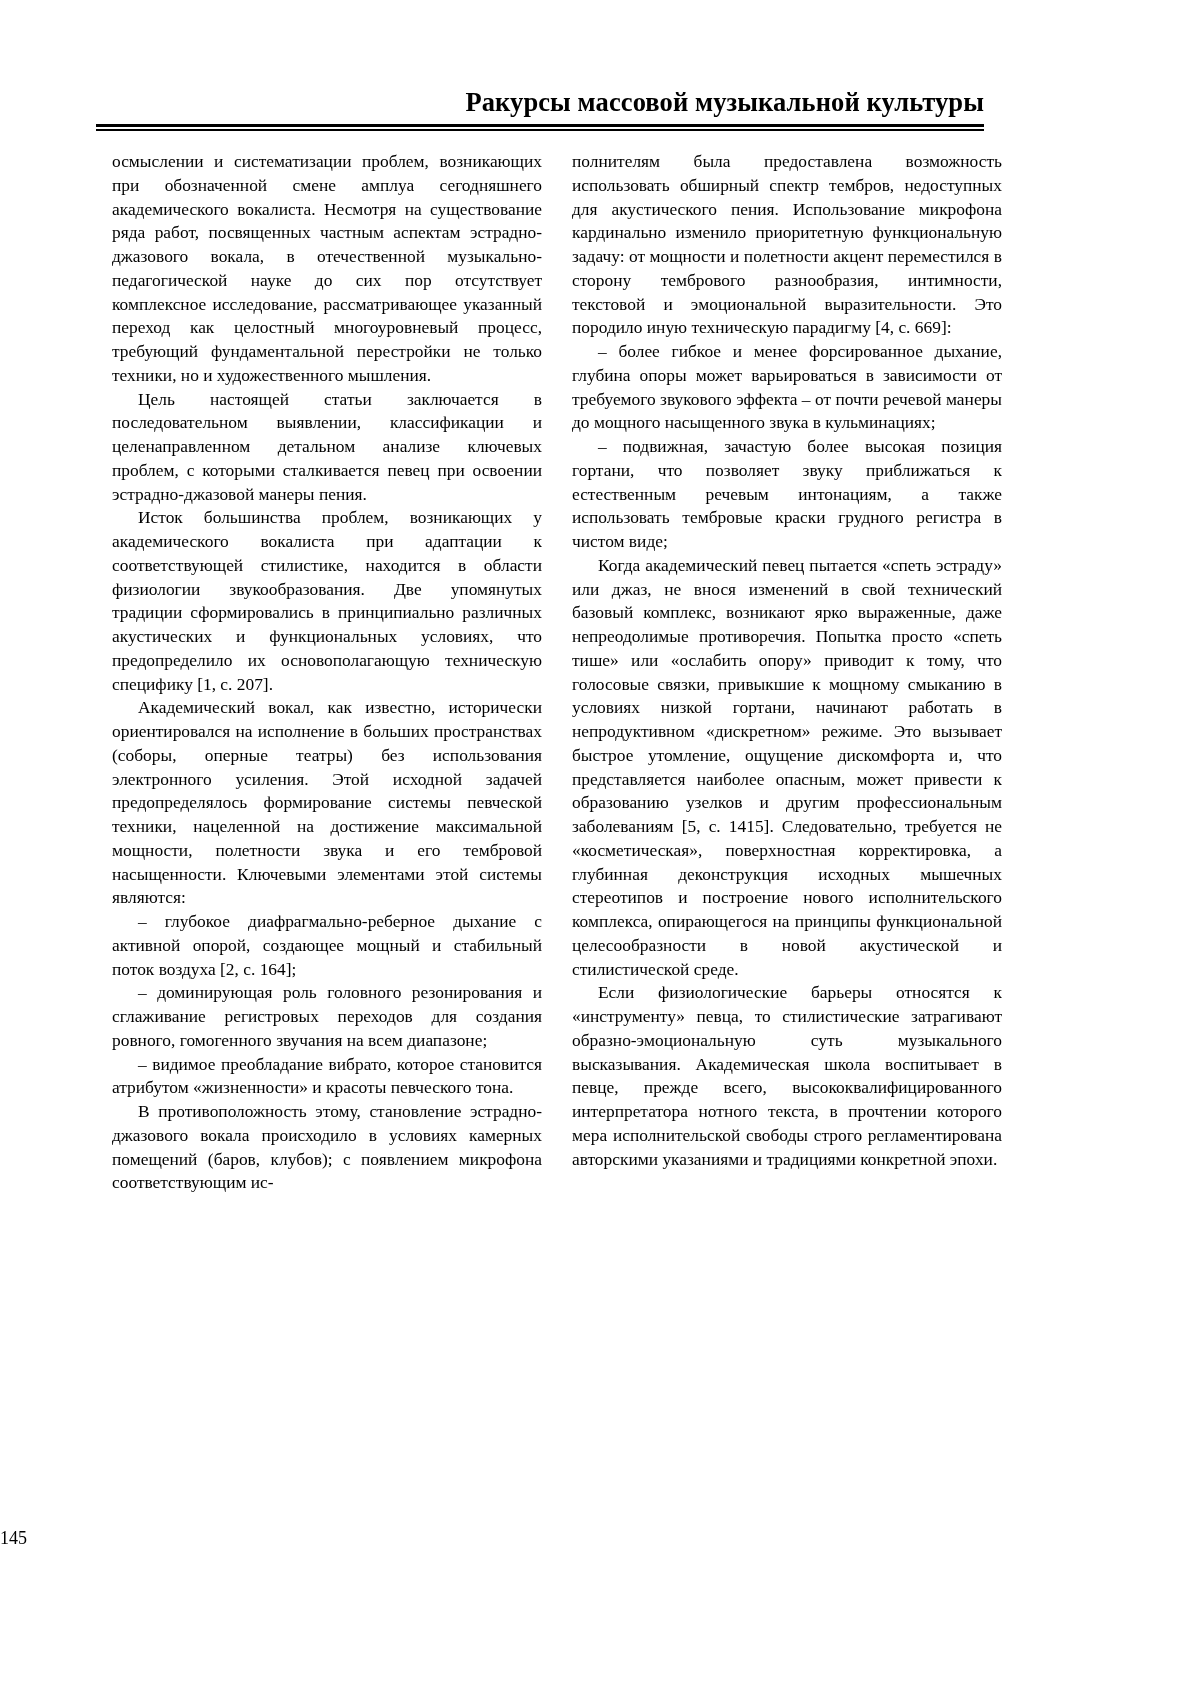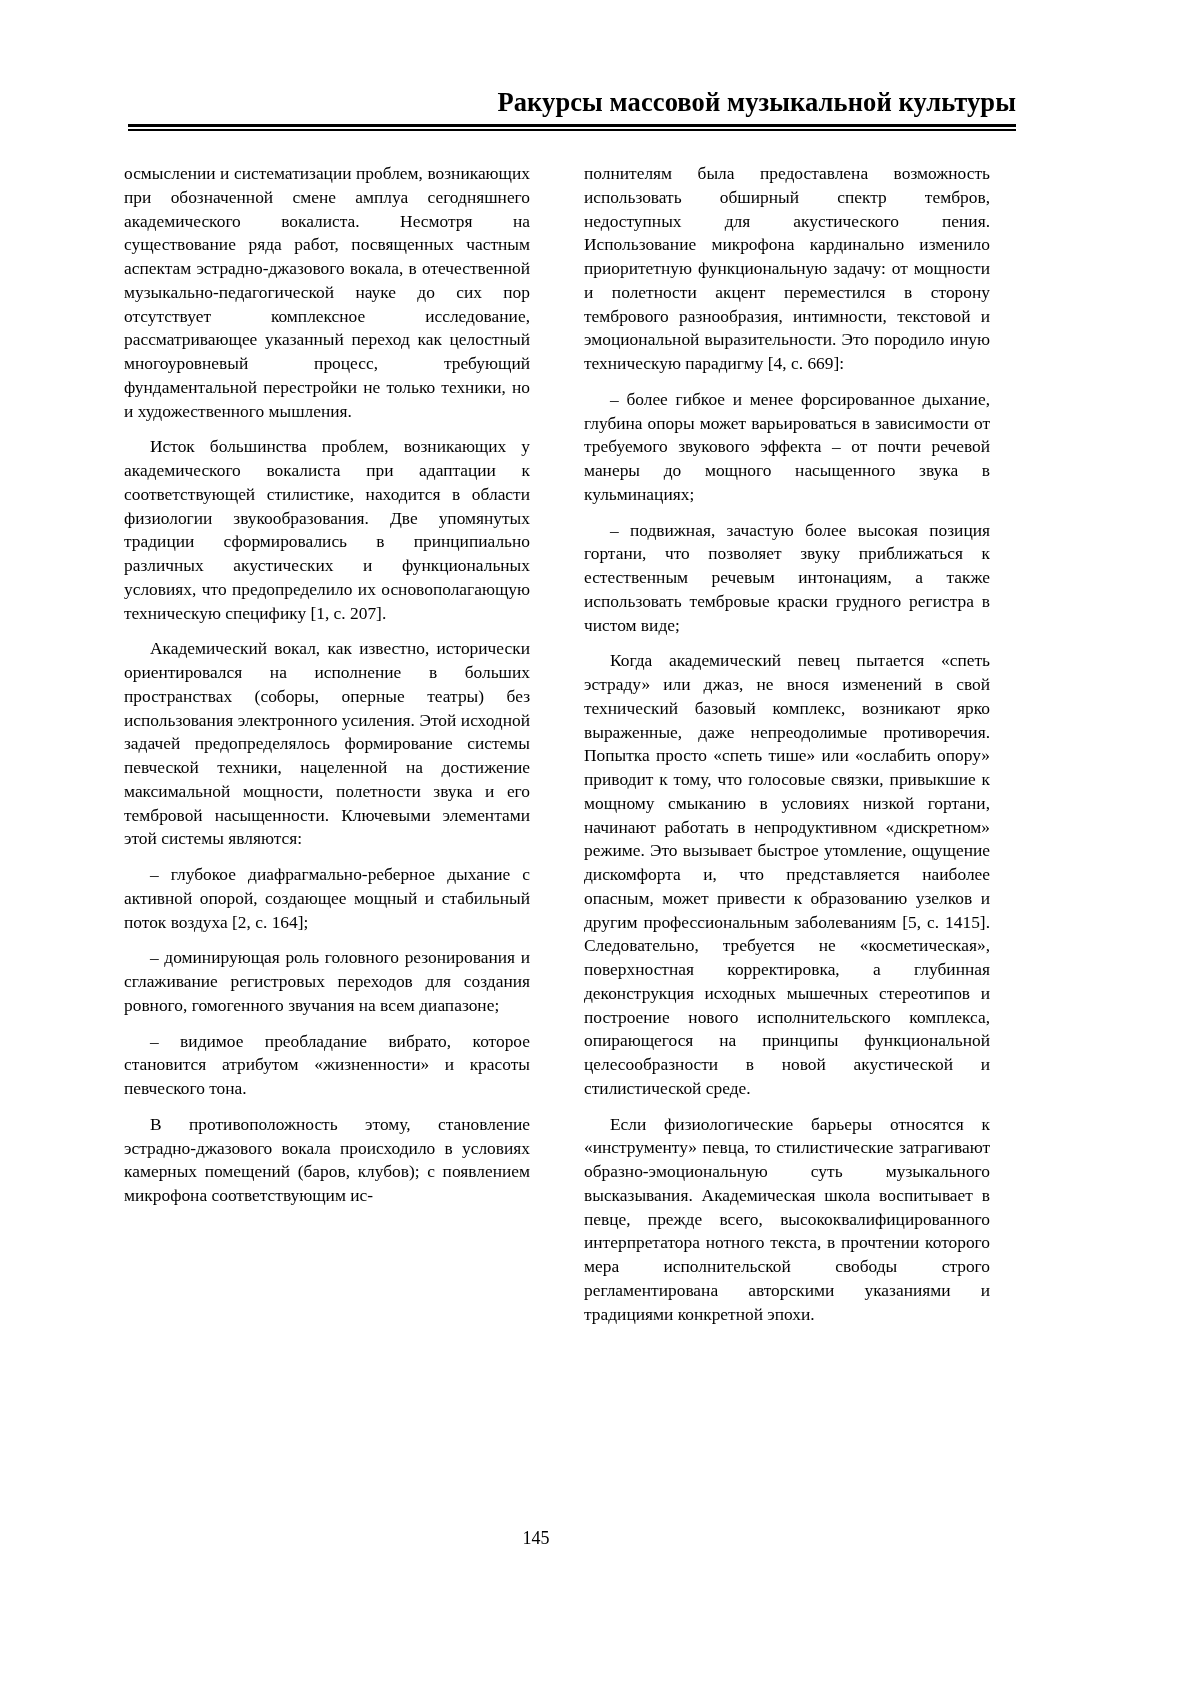--- a/index.html
+++ b/index.html
@@ -19,21 +19,21 @@
     position: absolute;
     left: 0;
     top: 0;
     width: 1200px;
     height: 1697px;
     box-sizing: border-box;
     padding: 0;
   }
   .header {
     position: absolute;
-    left: 128px;
+    left: 96px;
     top: 88px;
     width: 888px;
   }
   .header-title {
     text-align: right;
     font-size: 26.5px;
     font-weight: bold;
     letter-spacing: 0.1px;
     line-height: 1.1;
     font-family: "Liberation Serif", "DejaVu Serif", serif;
@@ -61,63 +61,62 @@
     left: 112px;
     top: 150px;
     width: 890px;
     display: flex;
     justify-content: space-between;
   }
   .col {
     width: 430px;
   }
   p.para {
-    margin: 12px;
+    margin: 0;
     font-size: 17.4px;
     line-height: 1.365;
     text-align: justify;
     text-justify: inter-word;
     hyphens: manual;
     font-family: "Liberation Serif", "DejaVu Serif", serif;
   }
   p.indent {
     text-indent: 26px;
   }
   p.noindent {
     text-indent: 0;
   }
   .pagenum {
     position: absolute;
     left: 0;
     top: 1528px;
     width: 1056px;
-    text-align: center;
     font-size: 18px;
     font-family: "Liberation Serif", "DejaVu Serif", serif;
-    margin-left: 8px;
   }
 </style>
 </head>
 <body>
 
 <div class="page">
 
   <div class="header">
     <div class="header-title">Ракурсы массовой музыкальной культуры</div>
     <div class="header-rules">
       <div class="rule-thick"></div>
       <div class="rule-gap"></div>
       <div class="rule-thin"></div>
     </div>
   </div>
 
   <div class="columns">
 
     <div class="col">
       <p class="para noindent">осмыслении и систематизации проблем, возникающих при обозначенной смене амплуа сегодняшнего академического вокалиста. Несмотря на существование ряда работ, посвященных частным аспектам эстрадно-джазового вокала, в отечественной музыкально-педагогической науке до сих пор отсутствует комплексное исследование, рассматривающее указанный переход как целостный многоуровневый процесс, требующий фундаментальной перестройки не только техники, но и художественного мышления.</p>
+      <p class="para indent">Цель настоящей статьи заключается в последовательном выявлении, классификации и целенаправленном детальном анализе ключевых проблем, с которыми сталкивается певец при освоении эстрадно-джазовой манеры пения.</p>
       <p class="para indent">Исток большинства проблем, возникающих у академического вокалиста при адаптации к соответствующей стилистике, находится в области физиологии звукообразования. Две упомянутых традиции сформировались в принципиально различных акустических и функциональных условиях, что предопределило их основополагающую техническую специфику [1, с. 207].</p>
       <p class="para indent">Академический вокал, как известно, исторически ориентировался на исполнение в больших пространствах (соборы, оперные театры) без использования электронного усиления. Этой исходной задачей предопределялось формирование системы певческой техники, нацеленной на достижение максимальной мощности, полетности звука и его тембровой насыщенности. Ключевыми элементами этой системы являются:</p>
       <p class="para indent">– глубокое диафрагмально-реберное дыхание с активной опорой, создающее мощный и стабильный поток воздуха [2, с. 164];</p>
       <p class="para indent">– доминирующая роль головного резонирования и сглаживание регистровых переходов для создания ровного, гомогенного звучания на всем диапазоне;</p>
       <p class="para indent">– видимое преобладание вибрато, которое становится атрибутом «жизненности» и красоты певческого тона.</p>
       <p class="para indent">В противоположность этому, становление эстрадно-джазового вокала происходило в условиях камерных помещений (баров, клубов); с появлением микрофона соответствующим ис-</p>
     </div>
 
     <div class="col">
       <p class="para noindent">полнителям была предоставлена возможность использовать обширный спектр тембров, недоступных для акустического пения. Использование микрофона кардинально изменило приоритетную функциональную задачу: от мощности и полетности акцент переместился в сторону тембрового разнообразия, интимности, текстовой и эмоциональной выразительности. Это породило иную техническую парадигму [4, с. 669]:</p>

